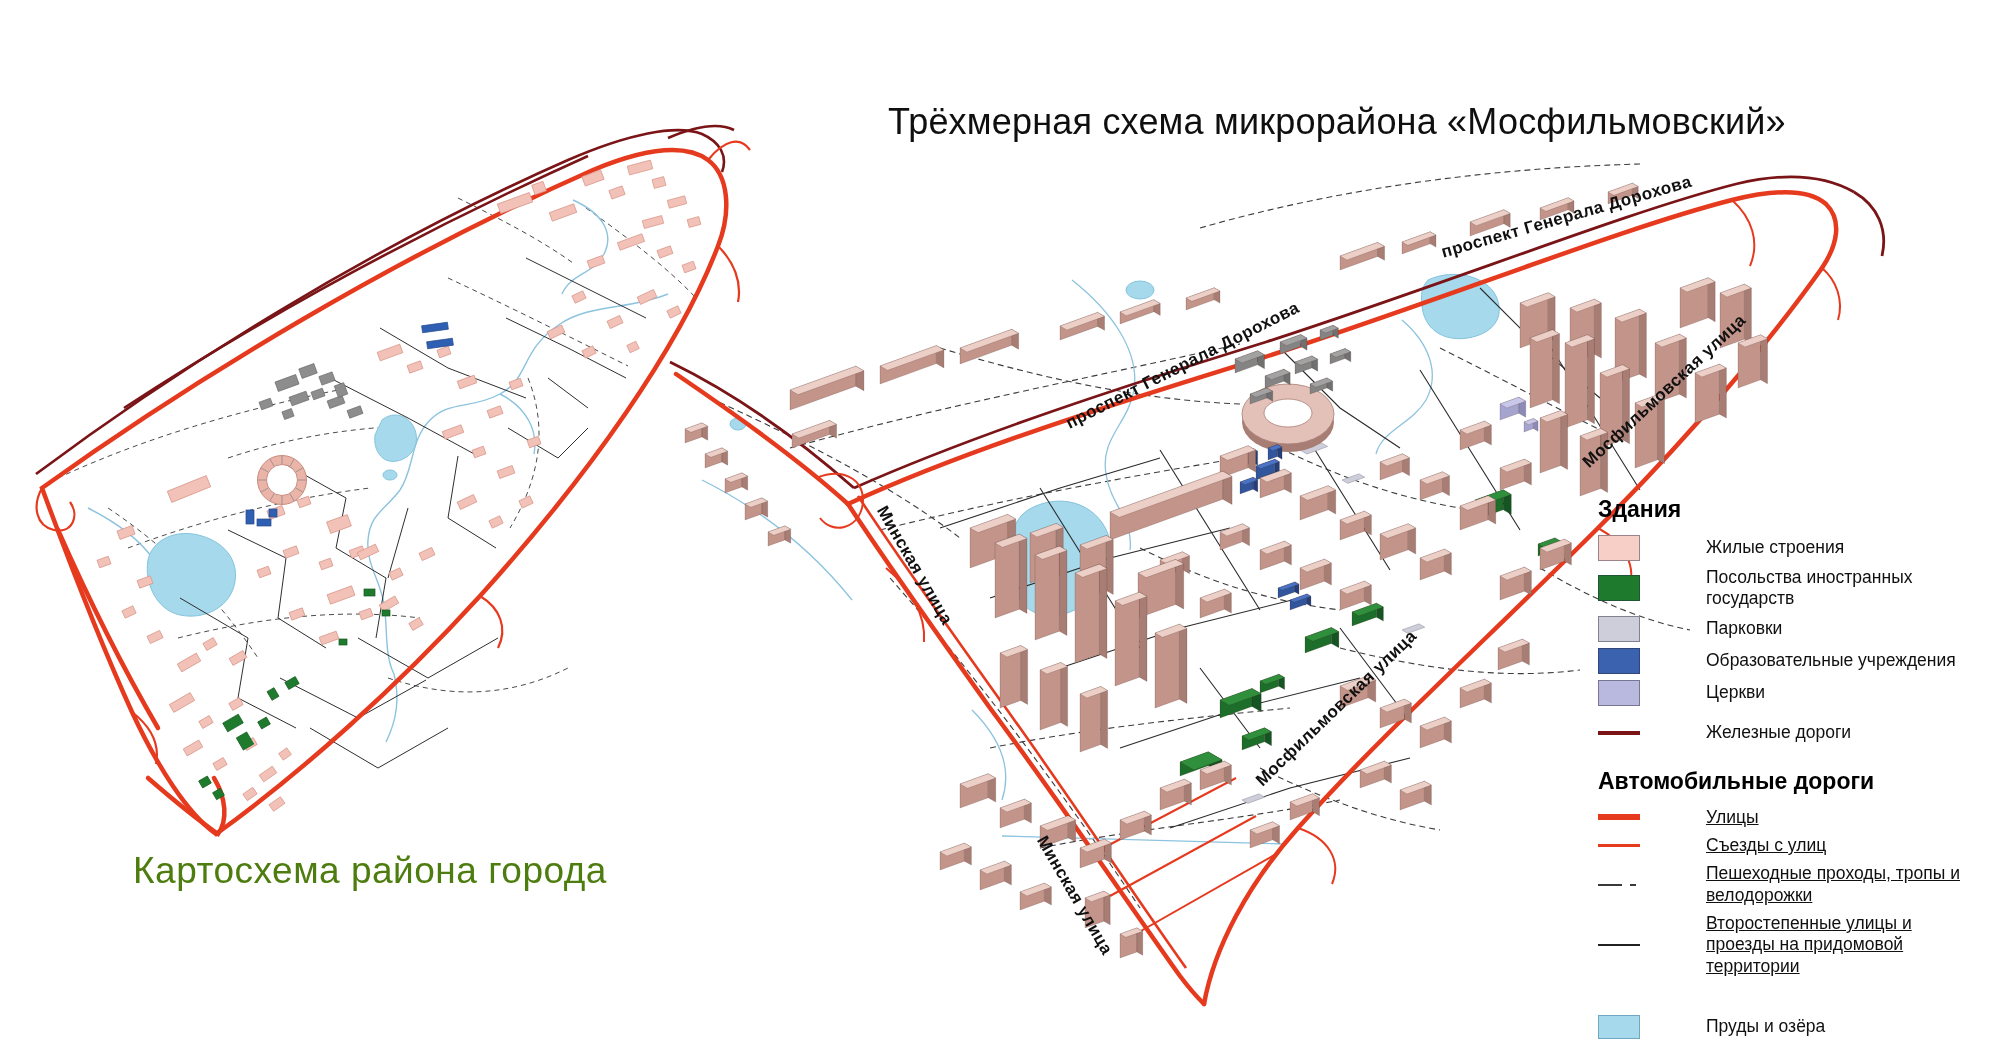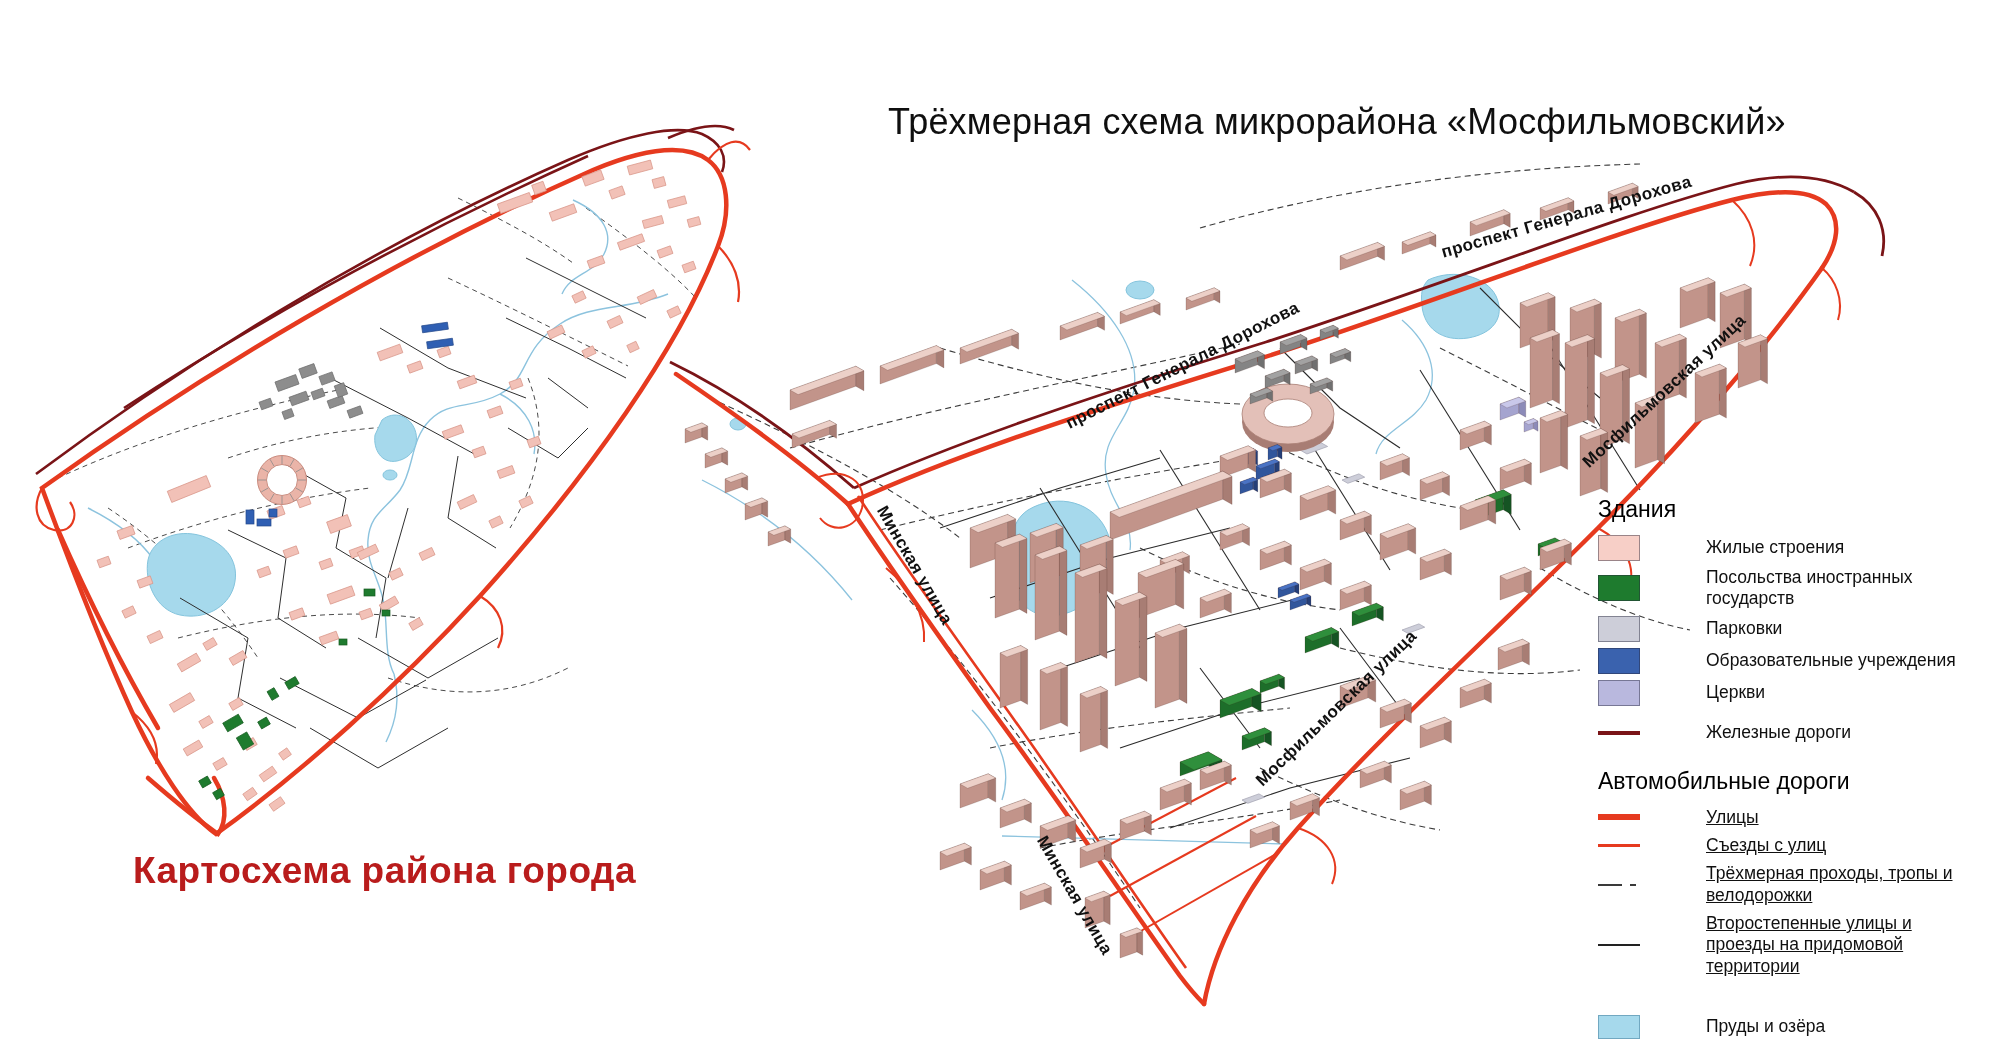--- a/index.html
+++ b/index.html
@@ -1,24 +1,24 @@
 <!DOCTYPE html>
 <html><head>
 <meta charset="utf-8">
 <style>
   html,body{margin:0;padding:0;background:#fff;}
   #page{position:relative;width:2000px;height:1048px;background:#ffffff;overflow:hidden;
         font-family:"Liberation Sans","DejaVu Sans",sans-serif;color:#111;}
   .map-svg{position:absolute;}
   #map2d-svg{left:28px;top:78px;}
   #map3d-svg{left:640px;top:148px;}
-  .title-left{position:absolute;left:133px;top:850px;font-size:37px;color:#b91c1c;letter-spacing:.5px;font-weight:bold;}
+  .title-left{position:absolute;left:133px;top:850px;font-size:37px;color:#4d7c0f;letter-spacing:.5px;}
   .title-right{position:absolute;left:888px;top:101px;font-size:36px;color:#0f0f0f;letter-spacing:.2px;}
   .legend{position:absolute;left:1598px;top:496px;width:380px;}
-  .lg-h{font-size:23px;font-weight:normal;margin:0 0 12px 0;color:#000;}
+  .lg-h{font-size:23px;font-weight:bold;margin:0 0 12px 0;color:#000;}
   .lg-row{display:flex;align-items:center;margin-bottom:6px;min-height:26px;}
   .lg-row.road{min-height:20px;margin-bottom:7px;text-decoration:underline;}
   .sw{width:42px;height:26px;flex:0 0 42px;margin-right:18px;border:1px solid rgba(40,40,60,.45);box-sizing:border-box;}
   .sw.water{height:24px;border:1px solid rgba(60,120,150,.5);}
   .line{width:42px;flex:0 0 42px;margin-right:18px;}
   .line.rail{height:4px;}
   .line.thick{height:6px;}
   .line.med{height:3px;}
   .line.thin{height:2px;}
   .dash-sw{width:42px;flex:0 0 42px;margin-right:18px;display:flex;align-items:center;}
@@ -883,21 +883,21 @@
     </div>
     <div class="lg-row road">
       <span class="line med" style="background-color: rgb(230, 58, 31);"></span>
       <span class="lg-lab">Съезды с улиц</span>
     </div>
     <div class="lg-row road">
       <span class="dash-sw">
           <i class="d1" style="background-color: rgb(58, 58, 58);"></i>
           <i class="d2" style="background-color: rgb(58, 58, 58);"></i>
         </span>
-      <span class="lg-lab">Трёхмерная проходы, тропы и велодорожки</span>
+      <span class="lg-lab">Пешеходные проходы, тропы и велодорожки</span>
     </div>
     <div class="lg-row road">
       <span class="line thin" style="background-color: rgb(34, 34, 34);"></span>
       <span class="lg-lab"><span>Второстепенные улицы и</span><br><span>проезды на придомовой территории</span></span>
     </div>
 
     <div class="gap30"></div>
     <div class="lg-row">
       <span class="sw water" style="background-color: rgb(166, 217, 236);"></span>
       <span class="lg-lab">Пруды и озёра</span>

